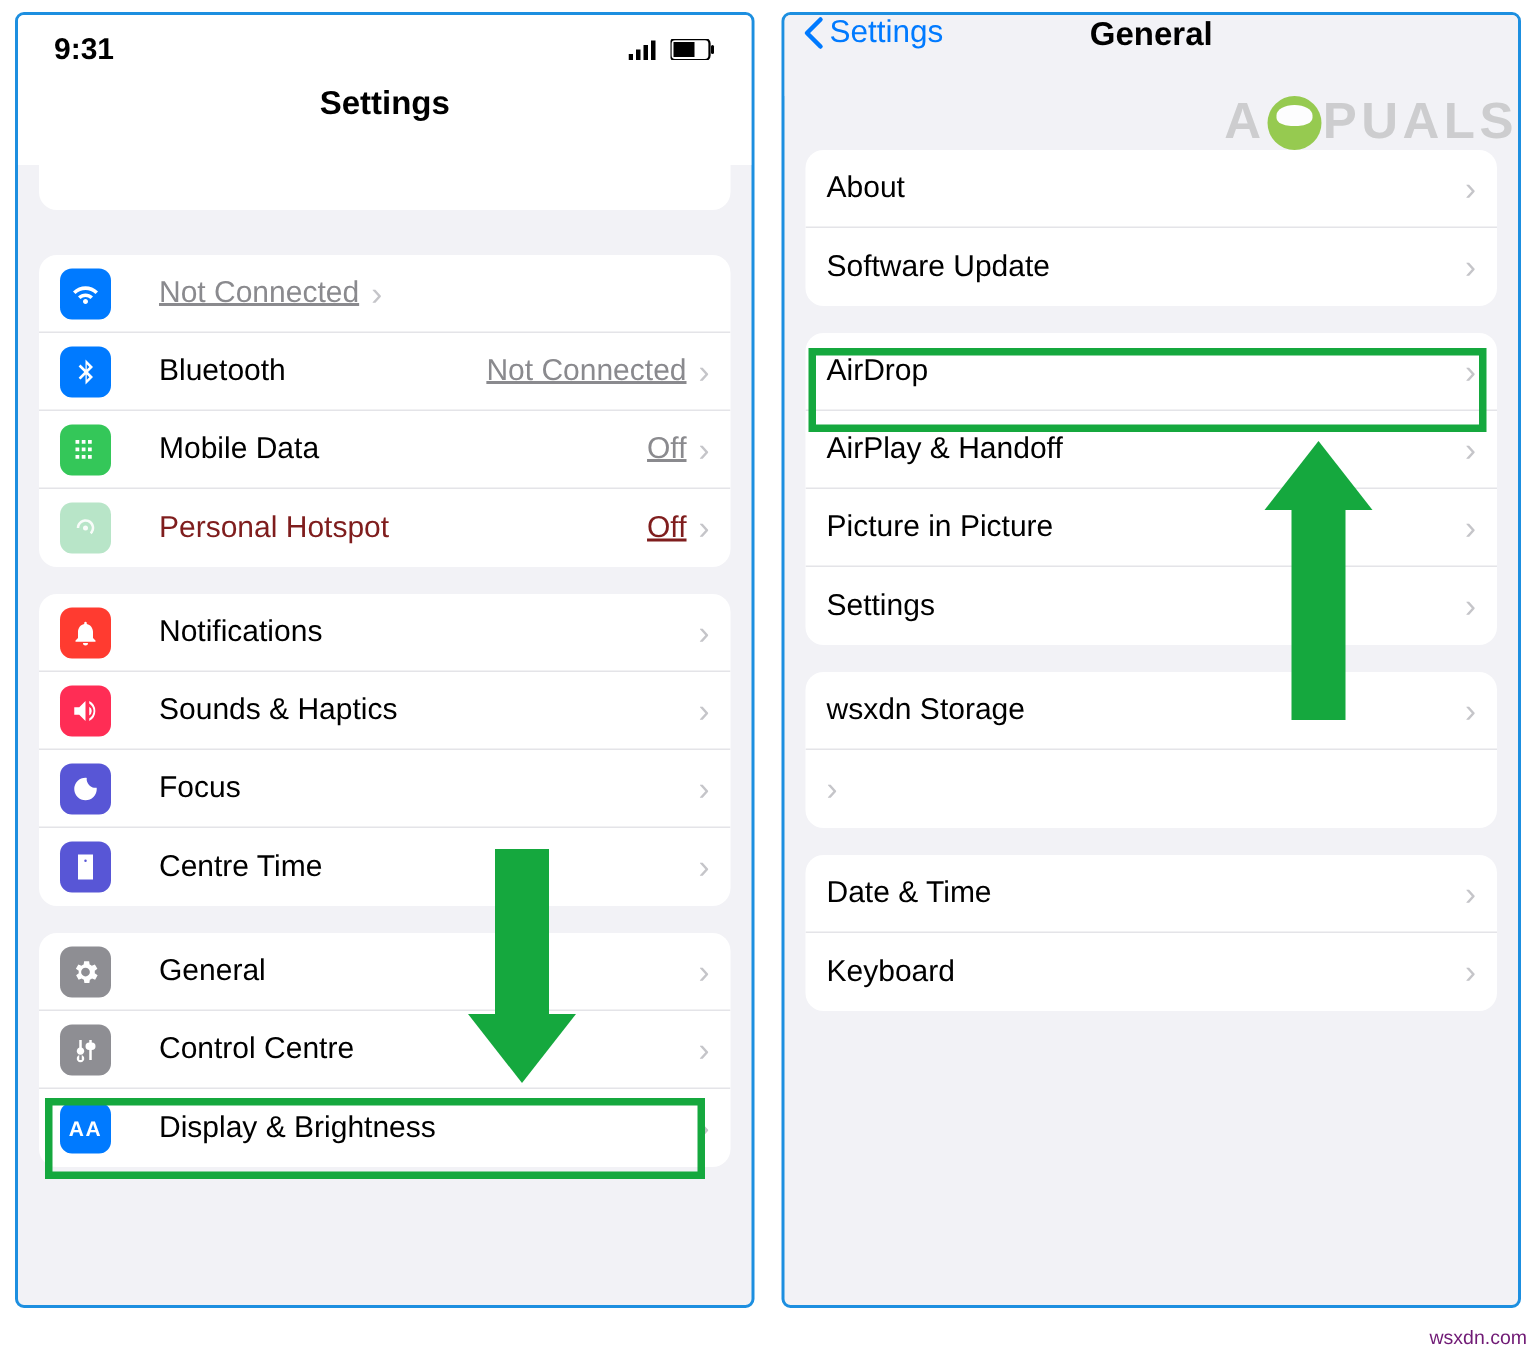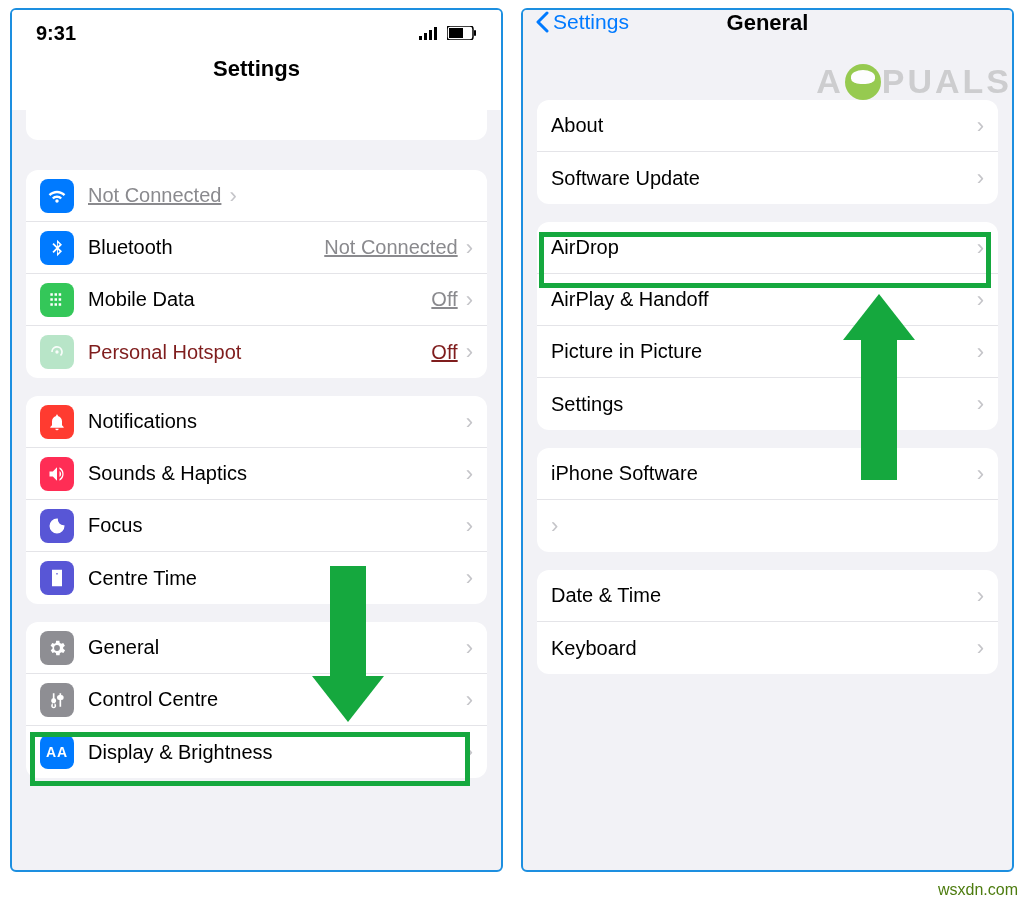--- a/index.html
+++ b/index.html
@@ -106,21 +106,21 @@
     height:52px;
     padding:0 14px;
     border-bottom:1px solid #e4e4e8;
     font-size:20px;
     color:#000;
     position:relative;
   }
   .row:last-child { border-bottom:none; }
   .row .icon {
     width:34px; height:34px; border-radius:8px;
-    margin-right:14px;
+    margin-right:32px;
     display:flex; align-items:center; justify-content:center;
     flex-shrink:0;
   }
   .row .label { flex:1; }
   .row .value { color:#8a8a8e; font-size:20px; margin-right:8px;text-decoration:underline; }
   .row .chevron { color:#c5c5c9; font-size:22px; font-weight:300; }
   .row.disabled .label, .row.disabled .value { color:#7f1d1d; }
   .toggle {
     width:50px;height:30px;background:#e9e9ec;border-radius:15px;position:relative;
   }
@@ -152,21 +152,21 @@
   }
   .arrow.down .head {
     width:0;height:0;border-left:36px solid transparent;border-right:36px solid transparent;border-top:46px solid #15a83e;margin:0 auto;
   }
   .arrow.up .head {
     width:0;height:0;border-left:36px solid transparent;border-right:36px solid transparent;border-bottom:46px solid #15a83e;margin:0 auto;
   }
   
   .user-card { background:#fff; margin:0 14px; height:30px; border-radius:0 0 12px 12px; }
   
-  .credit { position:absolute; right:6px; bottom:2px; font-size:16px; color:#4d7c0f; }
+  .credit { position:absolute; right:6px; bottom:2px; font-size:13px; color:#701a75; }
 </style>
 </head>
 <body>
 
 <div class="container">
 
   <div class="phone">
     <div class="status-bar">
       <span>9:31</span>
       <div class="status-icons">
@@ -356,21 +356,21 @@
             <div class="label">Picture in Picture</div>
             <div class="chevron">›</div>
           </div>
           <div class="row">
             <div class="label">Settings</div>
             <div class="chevron">›</div>
           </div>
         </div>
         <div class="group">
           <div class="row">
-            <div class="label">iPhone Software</div>
+            <div class="label">wsxdn Storage</div>
             <div class="chevron">›</div>
           </div>
           <div class="row">
             <div class="chevron">›</div>
           </div>
         </div>
         <div class="group">
           <div class="row">
             <div class="label">Date &amp; Time</div>
             <div class="chevron">›</div>

